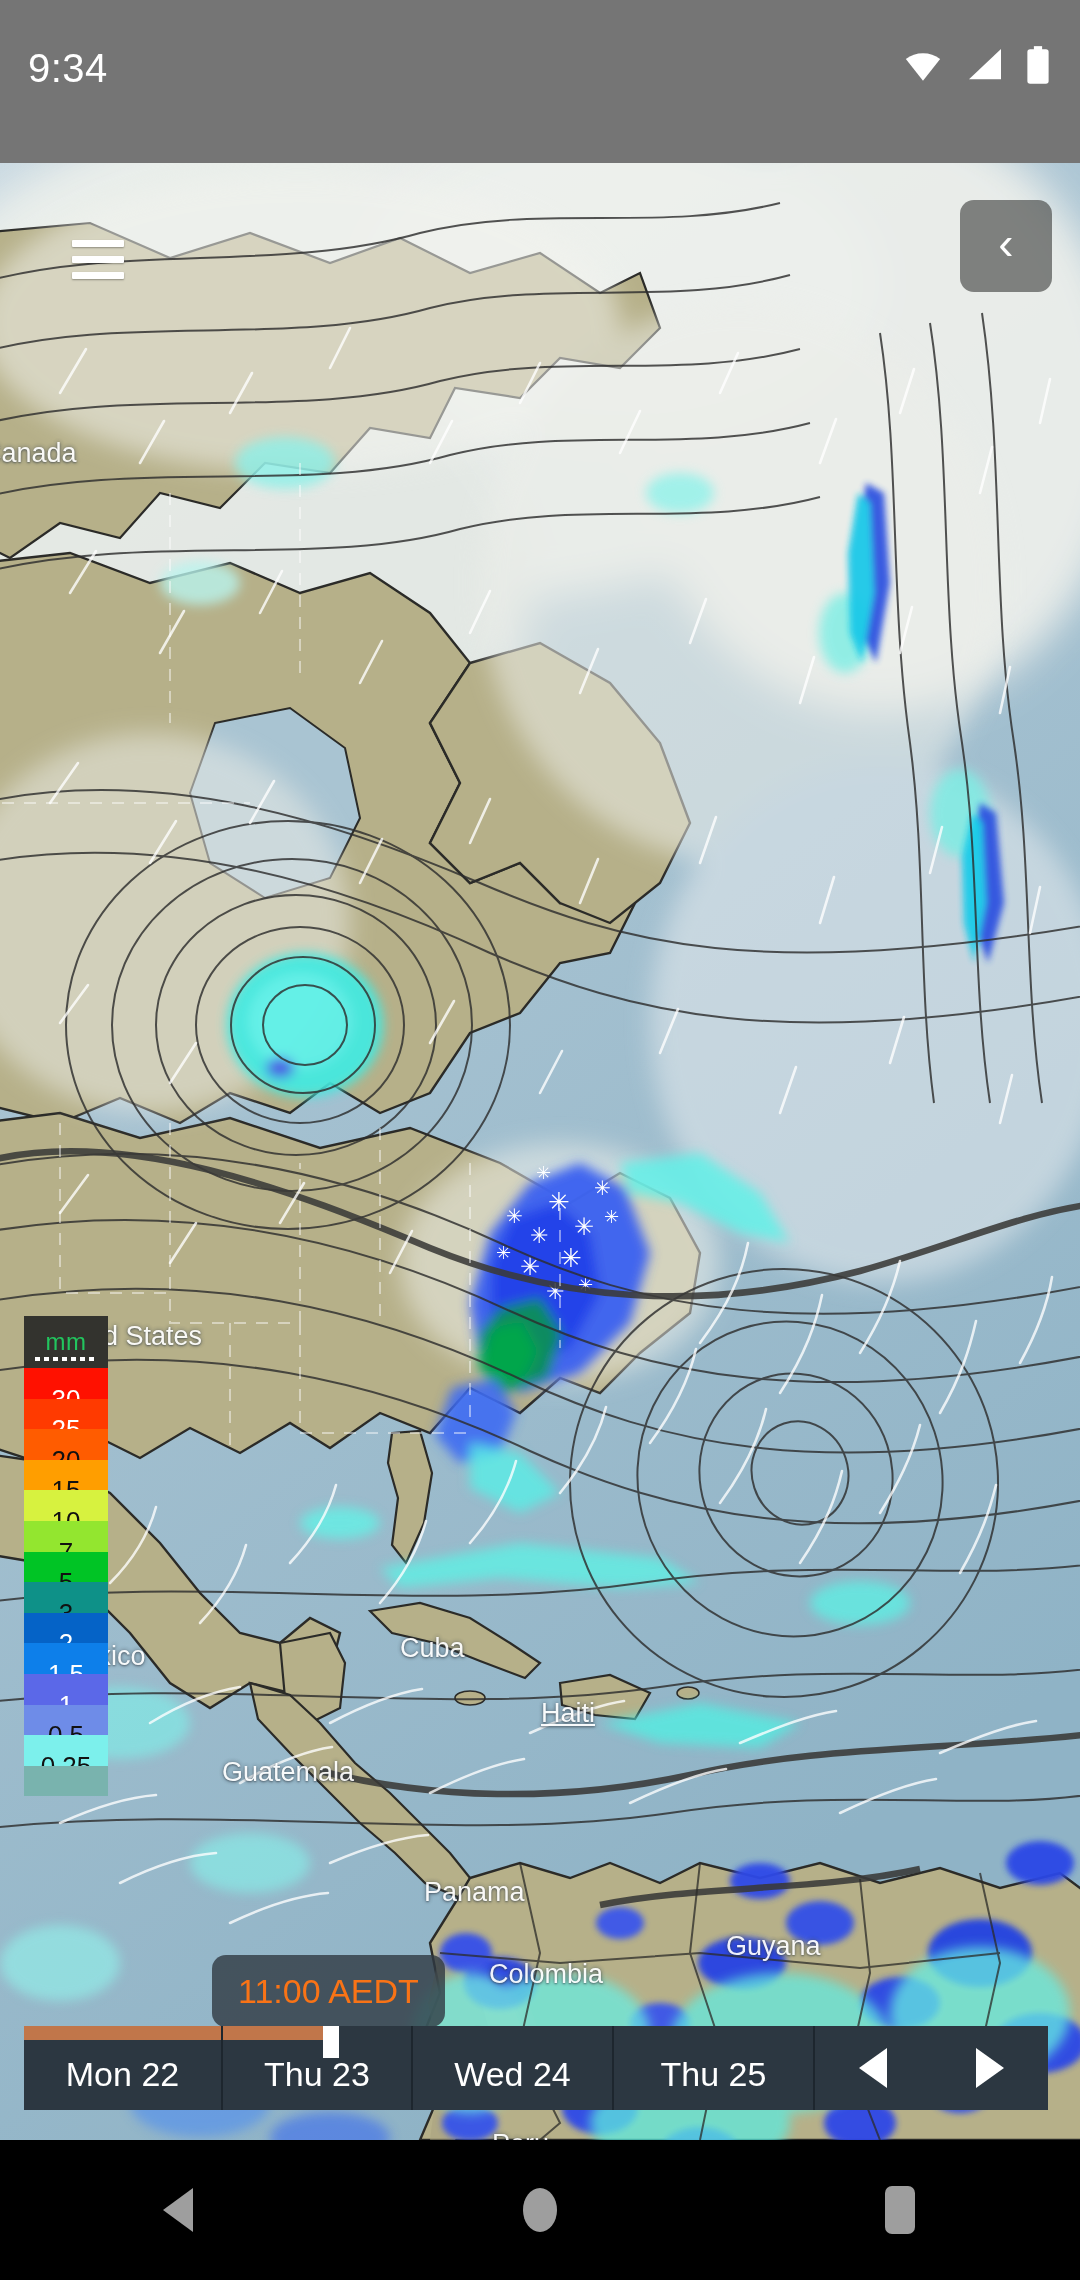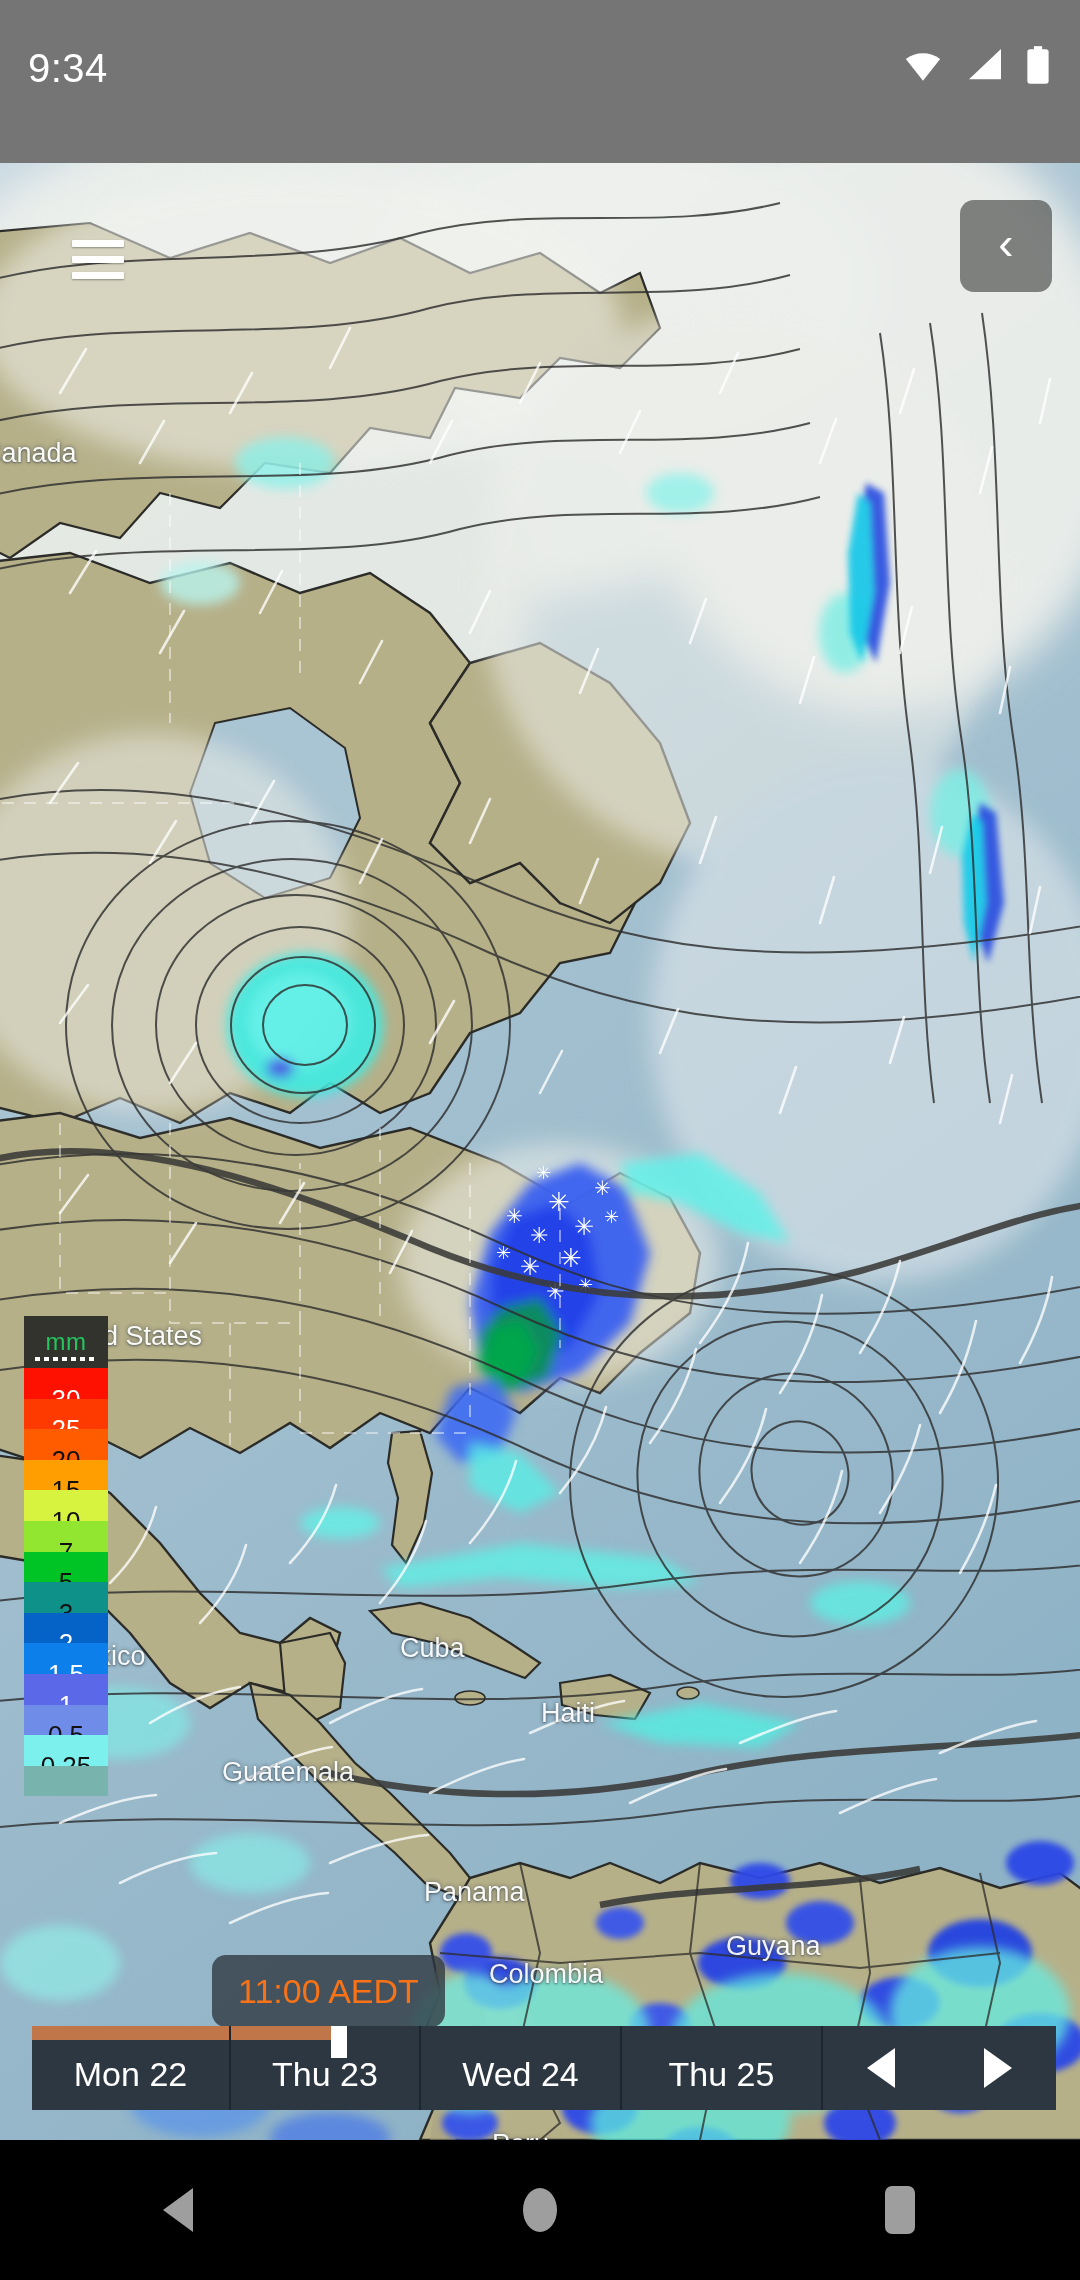--- a/index.html
+++ b/index.html
@@ -51,21 +51,21 @@
   .lrow b { position:absolute; left:0; right:0; bottom:-13px; text-align:center;
     font-size:26px; font-weight:400; line-height:1; }
 
   
   #time-bubble { position:absolute; left:212px; top:1955px; height:72px;
     padding:0 26px; background:rgba(48,58,66,.80); border-radius:14px;
     display:flex; align-items:center; z-index:48; }
   #time-bubble span { color:#f97316; font-size:34px; }
 
   
-  #timeline { position:absolute; left:32px; top:2026px; width:1024px; height:84px;
+  #timeline { position:absolute; left:24px; top:2026px; width:1024px; height:84px;
     background:#2c3741; z-index:50; display:flex; overflow:hidden; }
   #progress-track { position:absolute; left:0; top:0; width:1024px; height:14px; }
   #progress-fill { position:absolute; left:0; top:0; height:14px; background:#c1764a; }
   #progress-handle { position:absolute; top:0; width:16px; height:32px; background:#fff; }
   .day-tab { position:relative; display:flex; align-items:center;
     justify-content:center; color:#fff; font-size:34px; cursor:pointer;
     border-right:2px solid #1d262e; }
   .day-tab span { transform:translateY(6px); }
   #nav-arrows { flex:1; display:flex; align-items:center;
     justify-content:space-around; }
@@ -429,21 +429,21 @@
         <path d="M560,1900 L720,1910 L880,1898 L1040,1910"></path>
         <path d="M980,1710 L1000,1800 L980,1890"></path>
       </g>
     </svg>
 
     <div>
       <div class="maplabel" style="left:-18px;  top:275px;">Canada</div>
       <div class="maplabel" style="left:40px;   top:1158px;">United States</div>
       <div class="maplabel" style="left:60px;   top:1478px;">Mexico</div>
       <div class="maplabel" style="left:400px;  top:1470px;">Cuba</div>
-      <div class="maplabel" style="left:541px;  top:1535px;">Haiti</div>
+      <div class="maplabel" style="left:541px;  top:1535px;text-decoration:underline;">Haiti</div>
       <div class="maplabel" style="left:222px;  top:1594px;">Guatemala</div>
       <div class="maplabel" style="left:400px;  top:1714px;margin-left:24px;">Panama</div>
       <div class="maplabel" style="left:489px;  top:1796px;">Colombia</div>
       <div class="maplabel" style="left:726px;  top:1768px;">Guyana</div>
       <div class="maplabel" style="left:404px;  top:1862px;">Ecuador</div>
       <div class="maplabel" style="left:492px;  top:1966px;">Peru</div>
 
     </div>
   </div>
 

